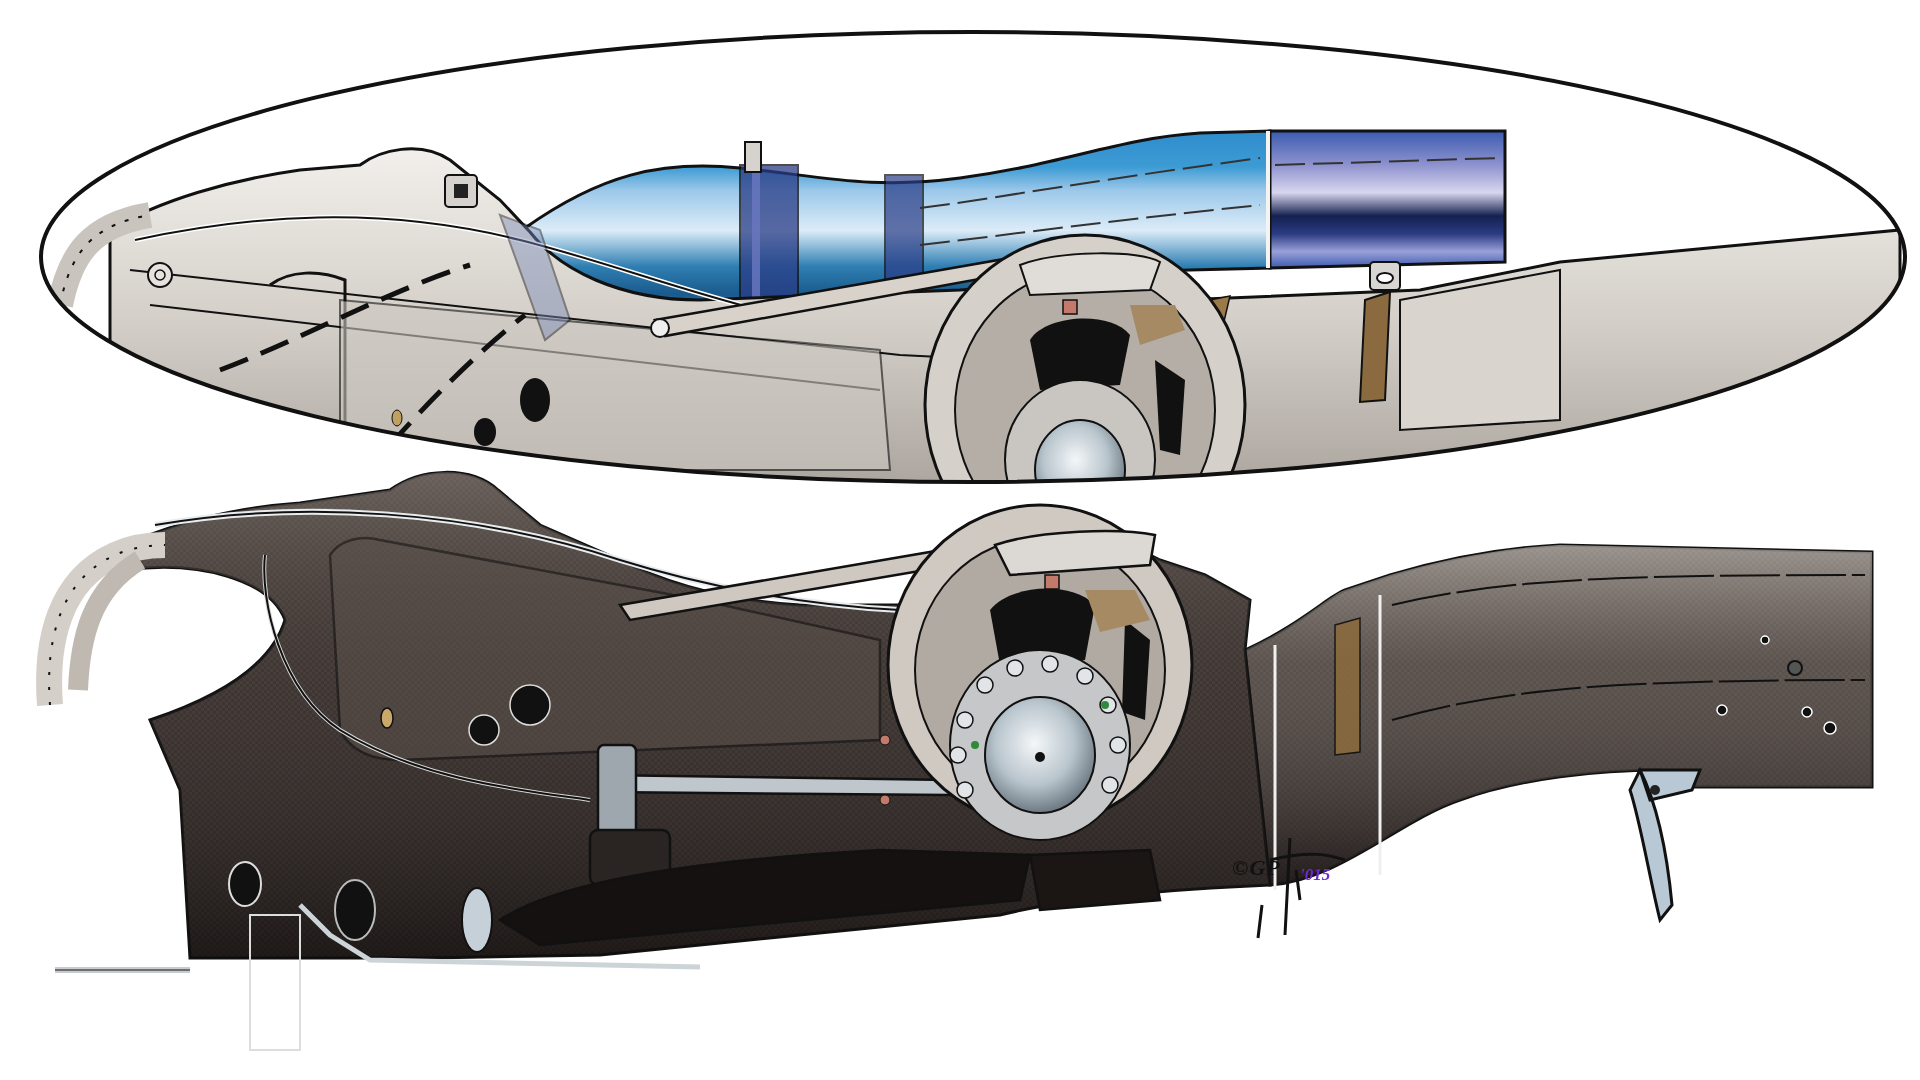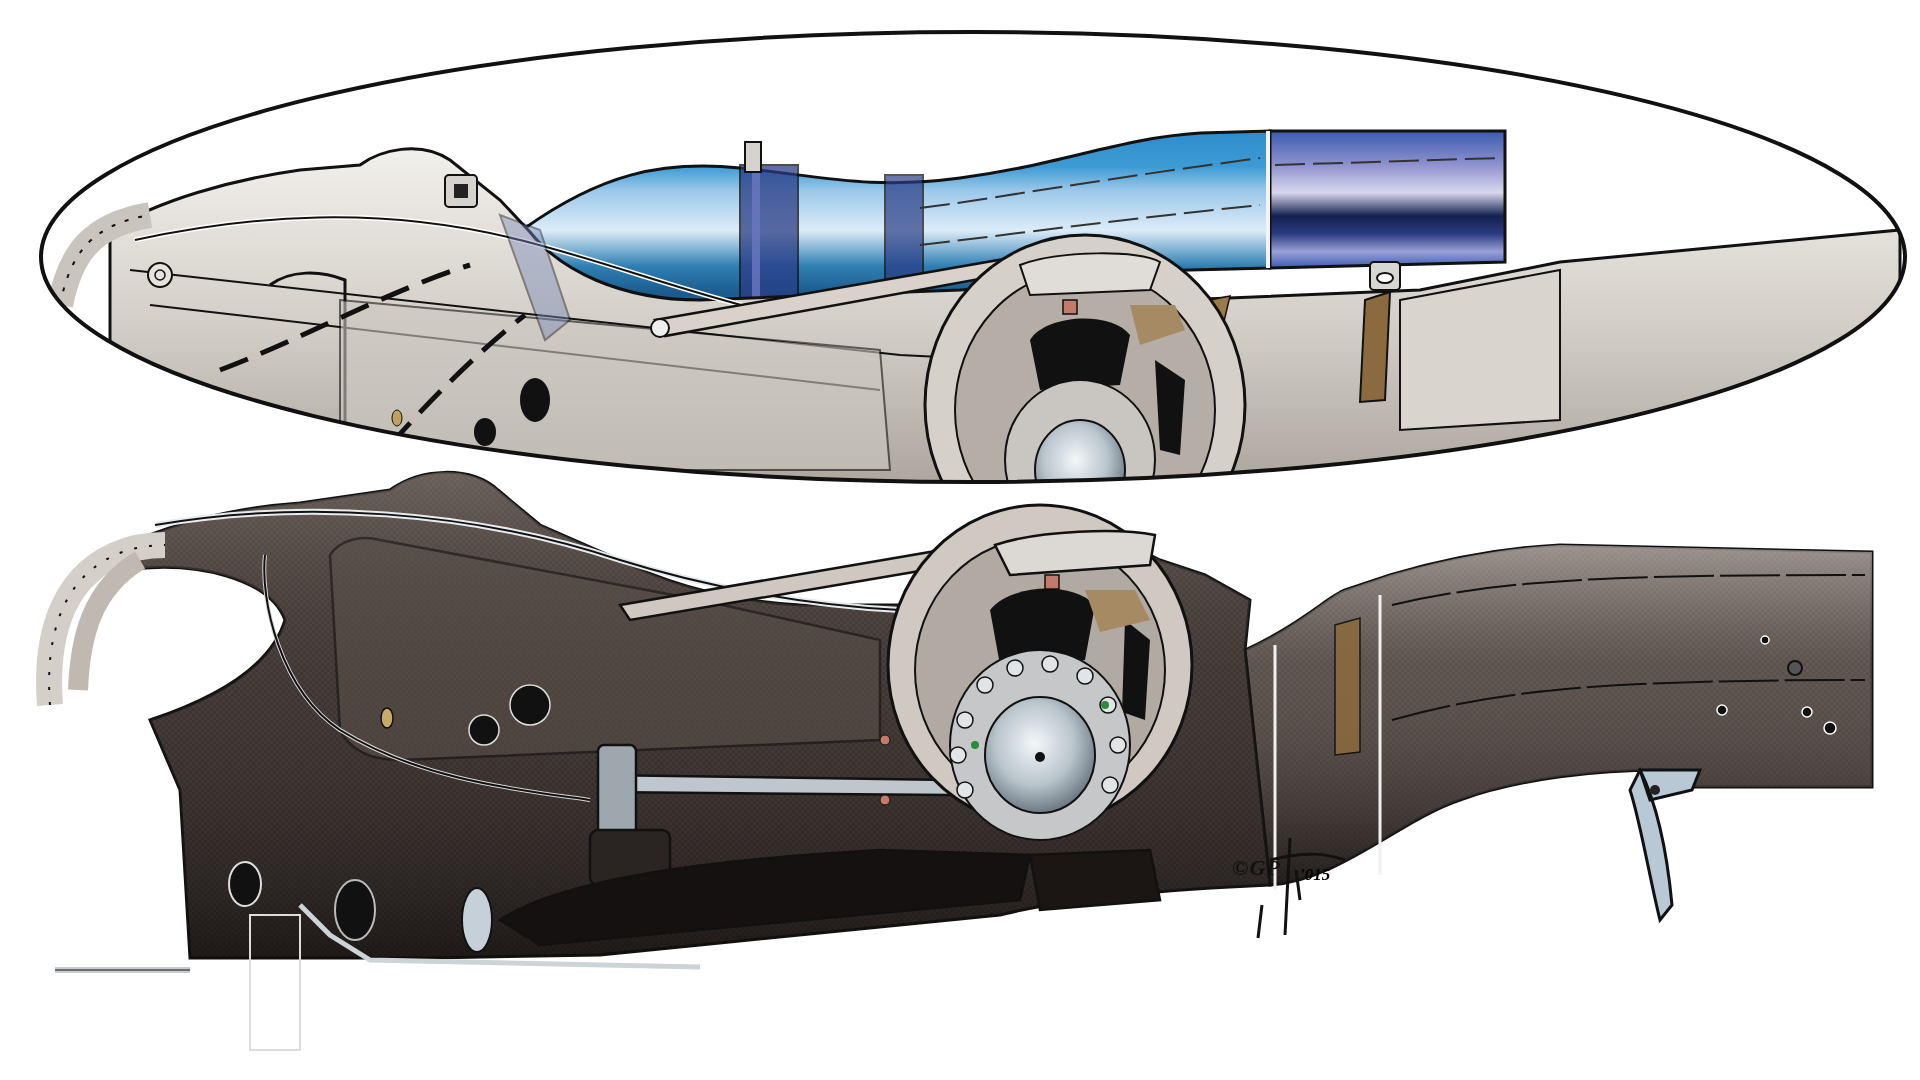--- a/index.html
+++ b/index.html
@@ -1,19 +1,19 @@
 <!DOCTYPE html>
 <html><head>
 <meta charset="utf-8">
 <style>
   html, body { margin:0; padding:0; width:1920px; height:1080px; background:#ffffff; overflow:hidden; }
   body { font-family: "Liberation Sans", sans-serif; position:relative; }
   #canvas { position:absolute; left:0; top:0; width:1920px; height:1080px; }
   .sig-text { position:absolute; left:1232px; top:855px; font-family:"Liberation Serif", serif; font-style:italic; font-weight:bold; font-size:22px; color:#111; letter-spacing:1px; }
-  .sig-year { position:absolute; left:1300px; top:865px; font-family:"Liberation Serif", serif; font-style:italic; font-weight:bold; font-size:17px; color:#000000; }
+  .sig-year { position:absolute; left:1300px; top:865px; font-family:"Liberation Serif", serif; font-style:italic; font-weight:bold; font-size:17px; color:#6d28d9; }
 </style>
 </head>
 <body>
 
 <svg id="canvas" viewBox="0 0 1920 1080" xmlns="http://www.w3.org/2000/svg">
   <defs>
     <pattern id="carbon" width="6" height="6" patternUnits="userSpaceOnUse">
       <rect width="6" height="6" fill="#4a413d"></rect>
       <rect width="3" height="3" fill="#3e3633"></rect>
       <rect x="3" y="3" width="3" height="3" fill="#3e3633"></rect>

